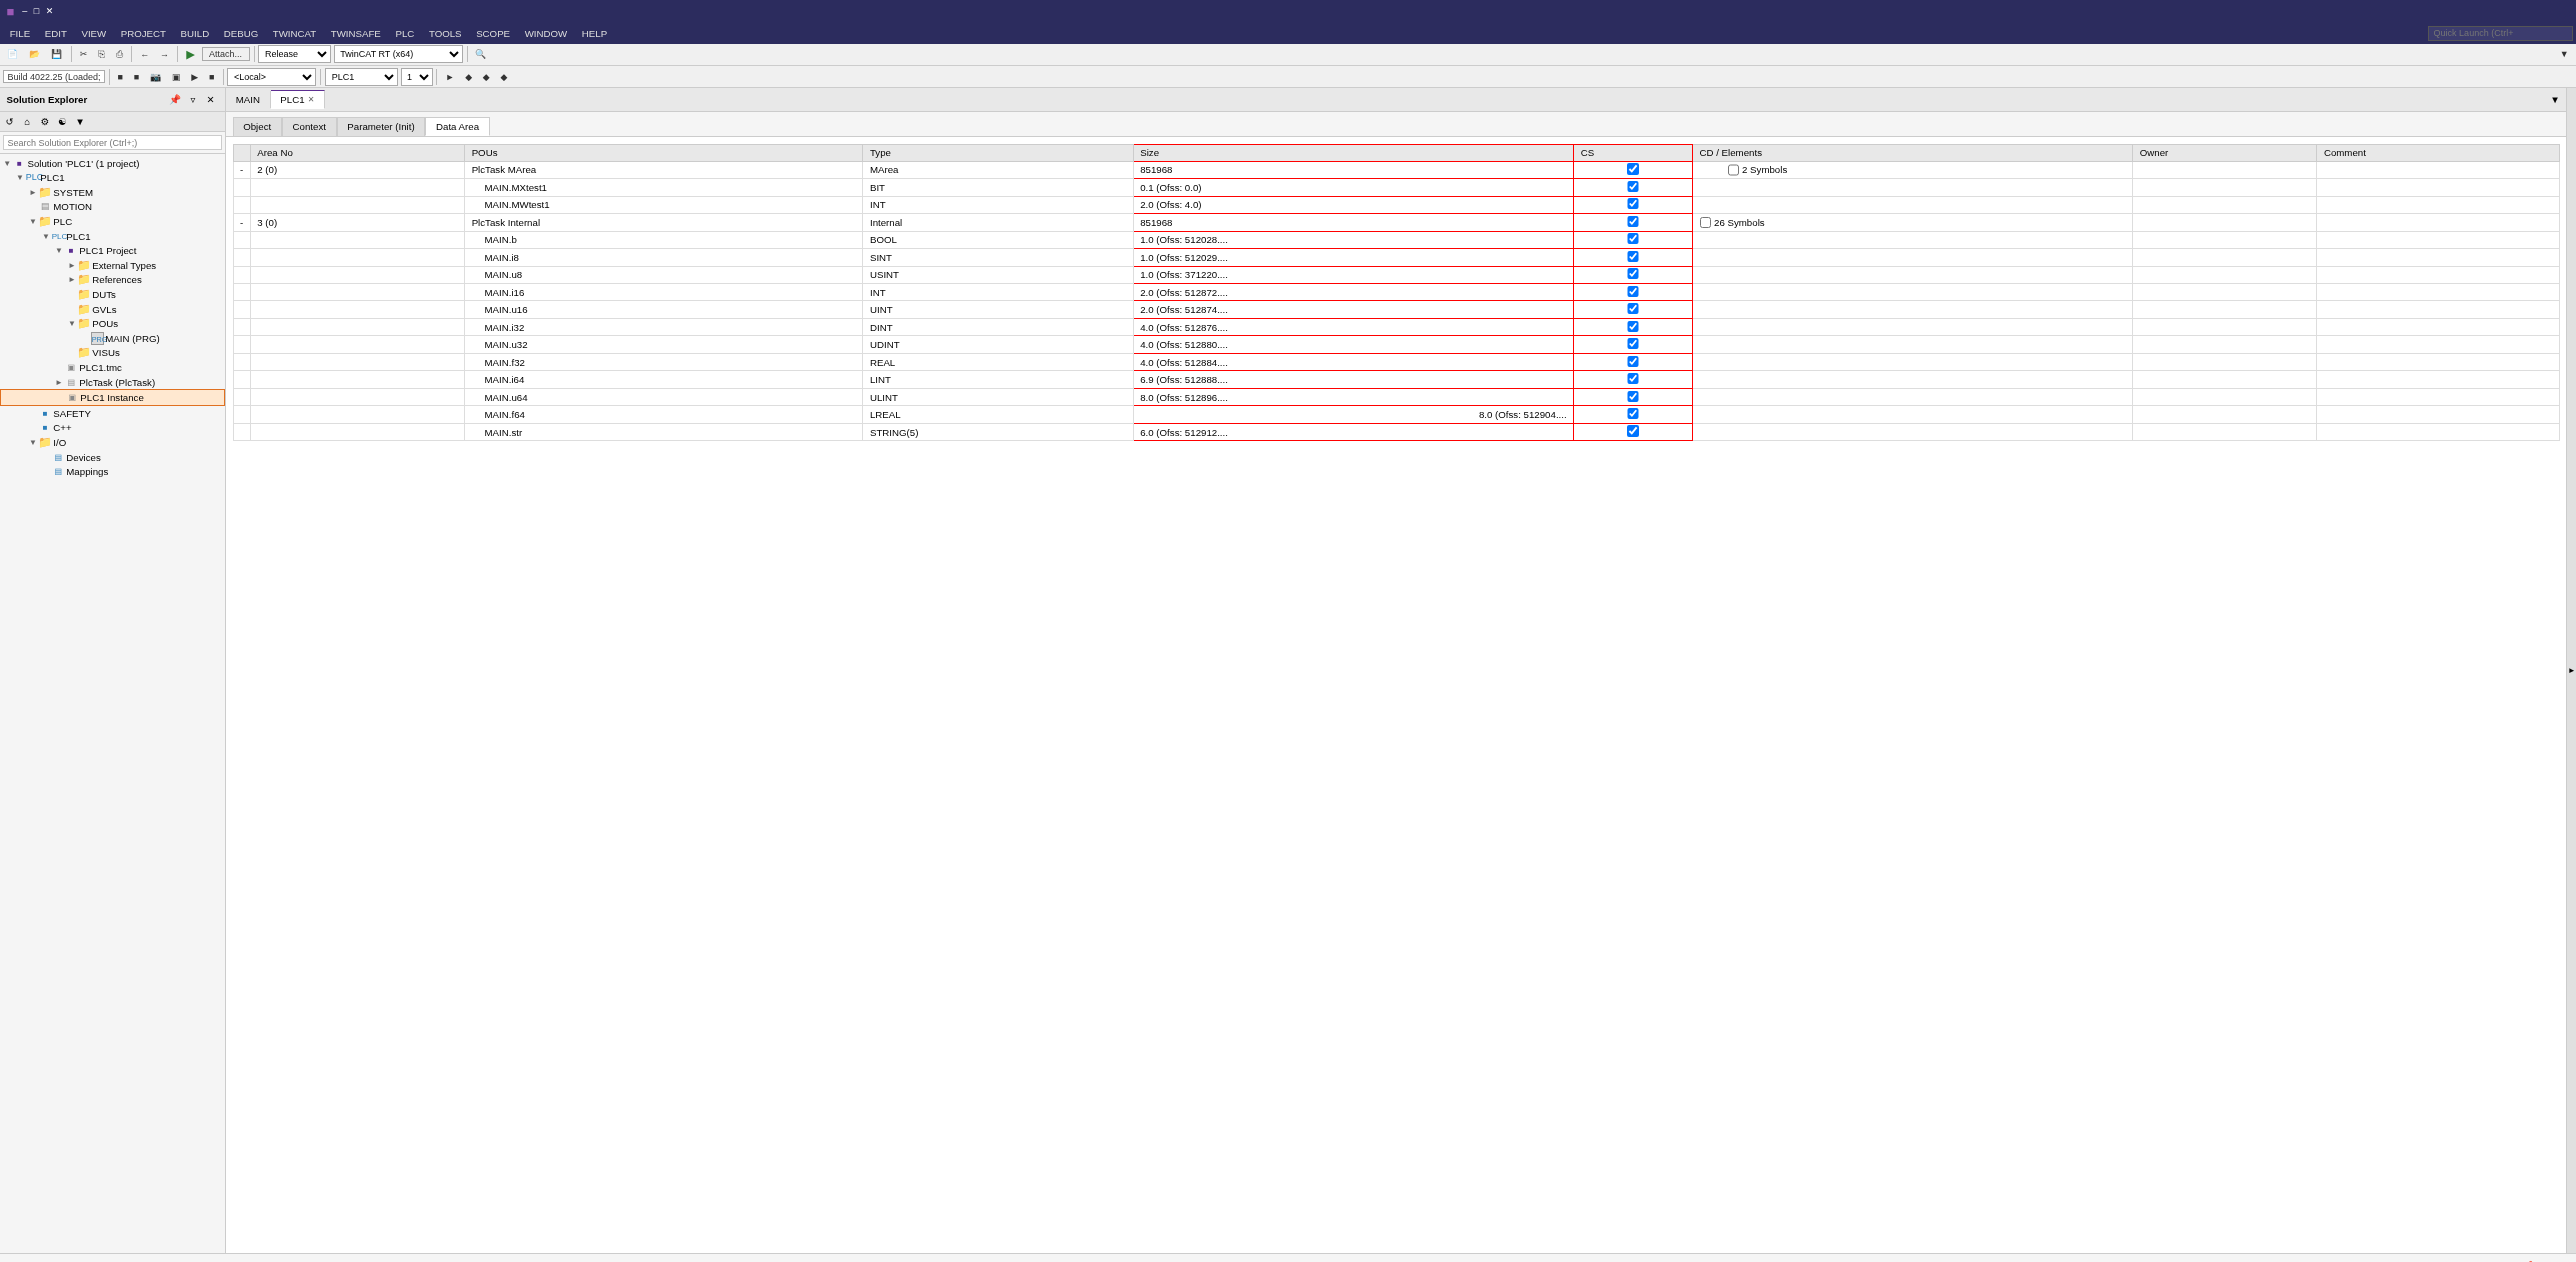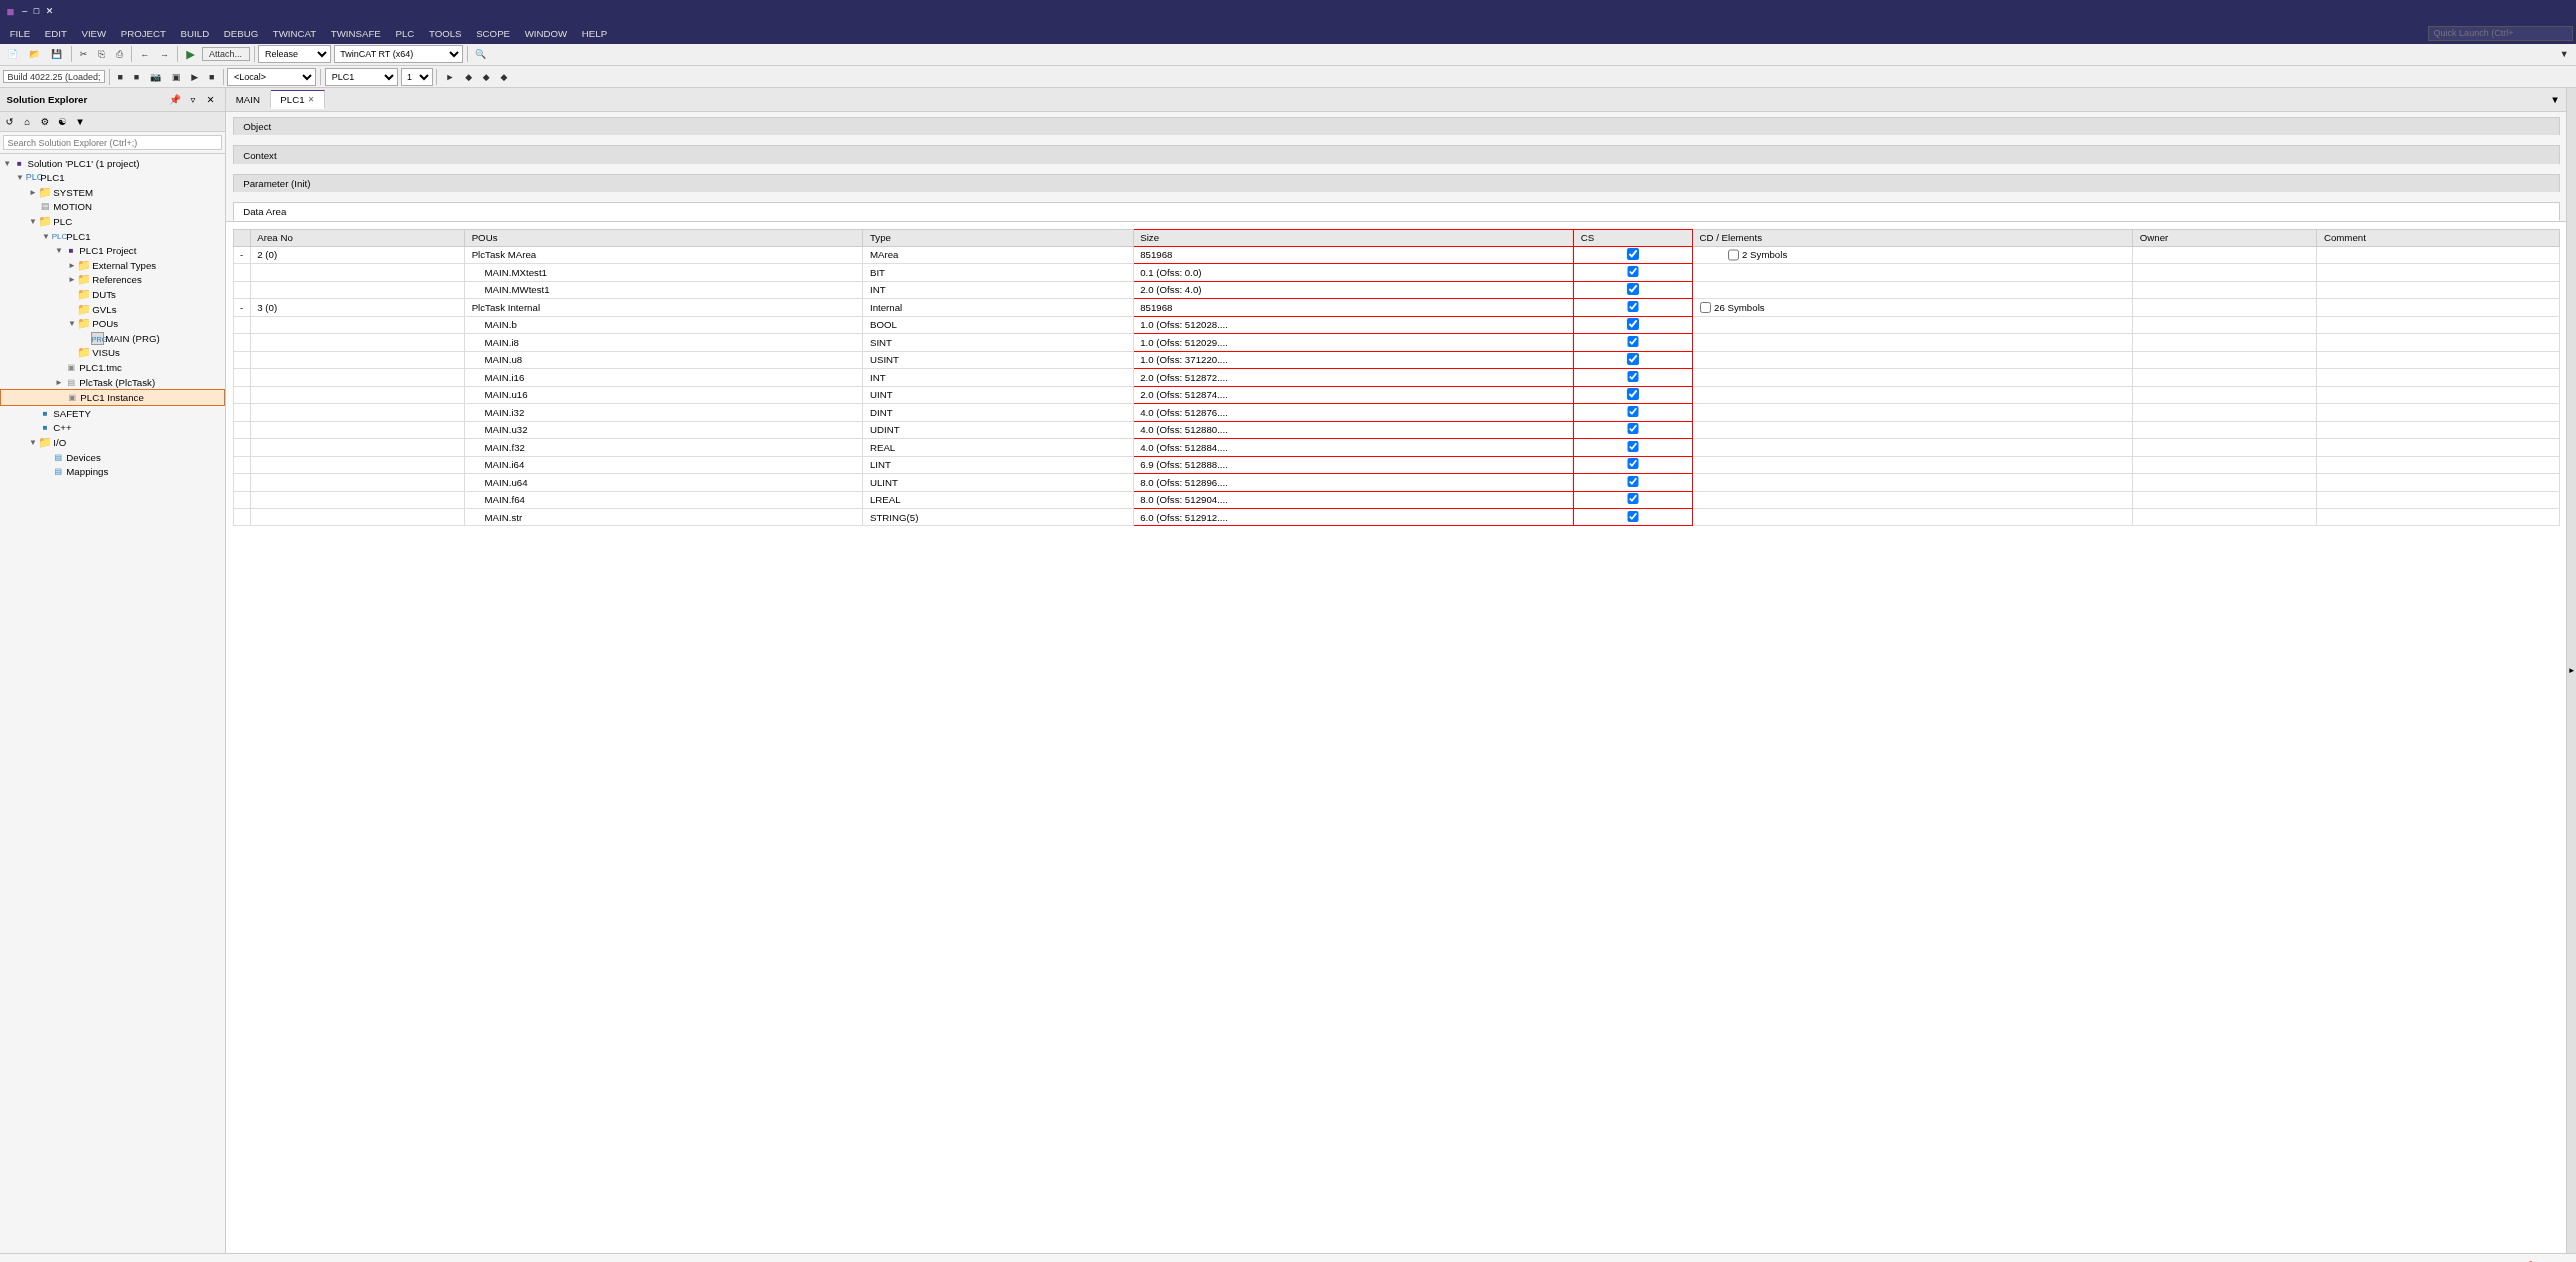--- a/index.html
+++ b/index.html
@@ -147,22 +147,21 @@
       border-bottom: 0.8px solid #fff;
     }
     .tab-close { font-size: 8px; color: #666; cursor: pointer; }
 
     
     .content-tabs {
       display: flex;
       padding: 4.8px 6.5px 0;
       background: #f5f5f5;
       border-bottom: 0.8px solid #ccc;
-      gap: 10px;
-      flex-direction: column;
+      gap: 0;
     }
     .content-tab {
       padding: 3.2px 9.7px;
       border: 0.8px solid #ccc;
       background: #e0e0e0;
       cursor: pointer;
       font-size: 9.7px;
       border-bottom: none;
     }
     .content-tab.active {
@@ -704,21 +703,21 @@
               <td style="text-align: center; border: 1.6px solid red;"><input type="checkbox" checked="" style="width: 11.3px; height: 11.3px;"></td>
               <td></td>
               <td></td>
               <td></td>
             </tr>
             <tr>
               <td style="text-align: center;"></td>
               <td></td>
               <td style="padding-left: 19.4px;">MAIN.f64</td>
               <td>LREAL</td>
-              <td style="border: 1.6px solid red;">8.0 (Ofss: 512904....</td>
+              <td style="border: 1.6px solid red; text-align: right;">8.0 (Ofss: 512904....</td>
               <td style="text-align: center; border: 1.6px solid red;"><input type="checkbox" checked="" style="width: 11.3px; height: 11.3px;"></td>
               <td></td>
               <td></td>
               <td></td>
             </tr>
             <tr>
               <td style="text-align: center;"></td>
               <td></td>
               <td style="padding-left: 19.4px;">MAIN.str</td>
               <td>STRING(5)</td>

